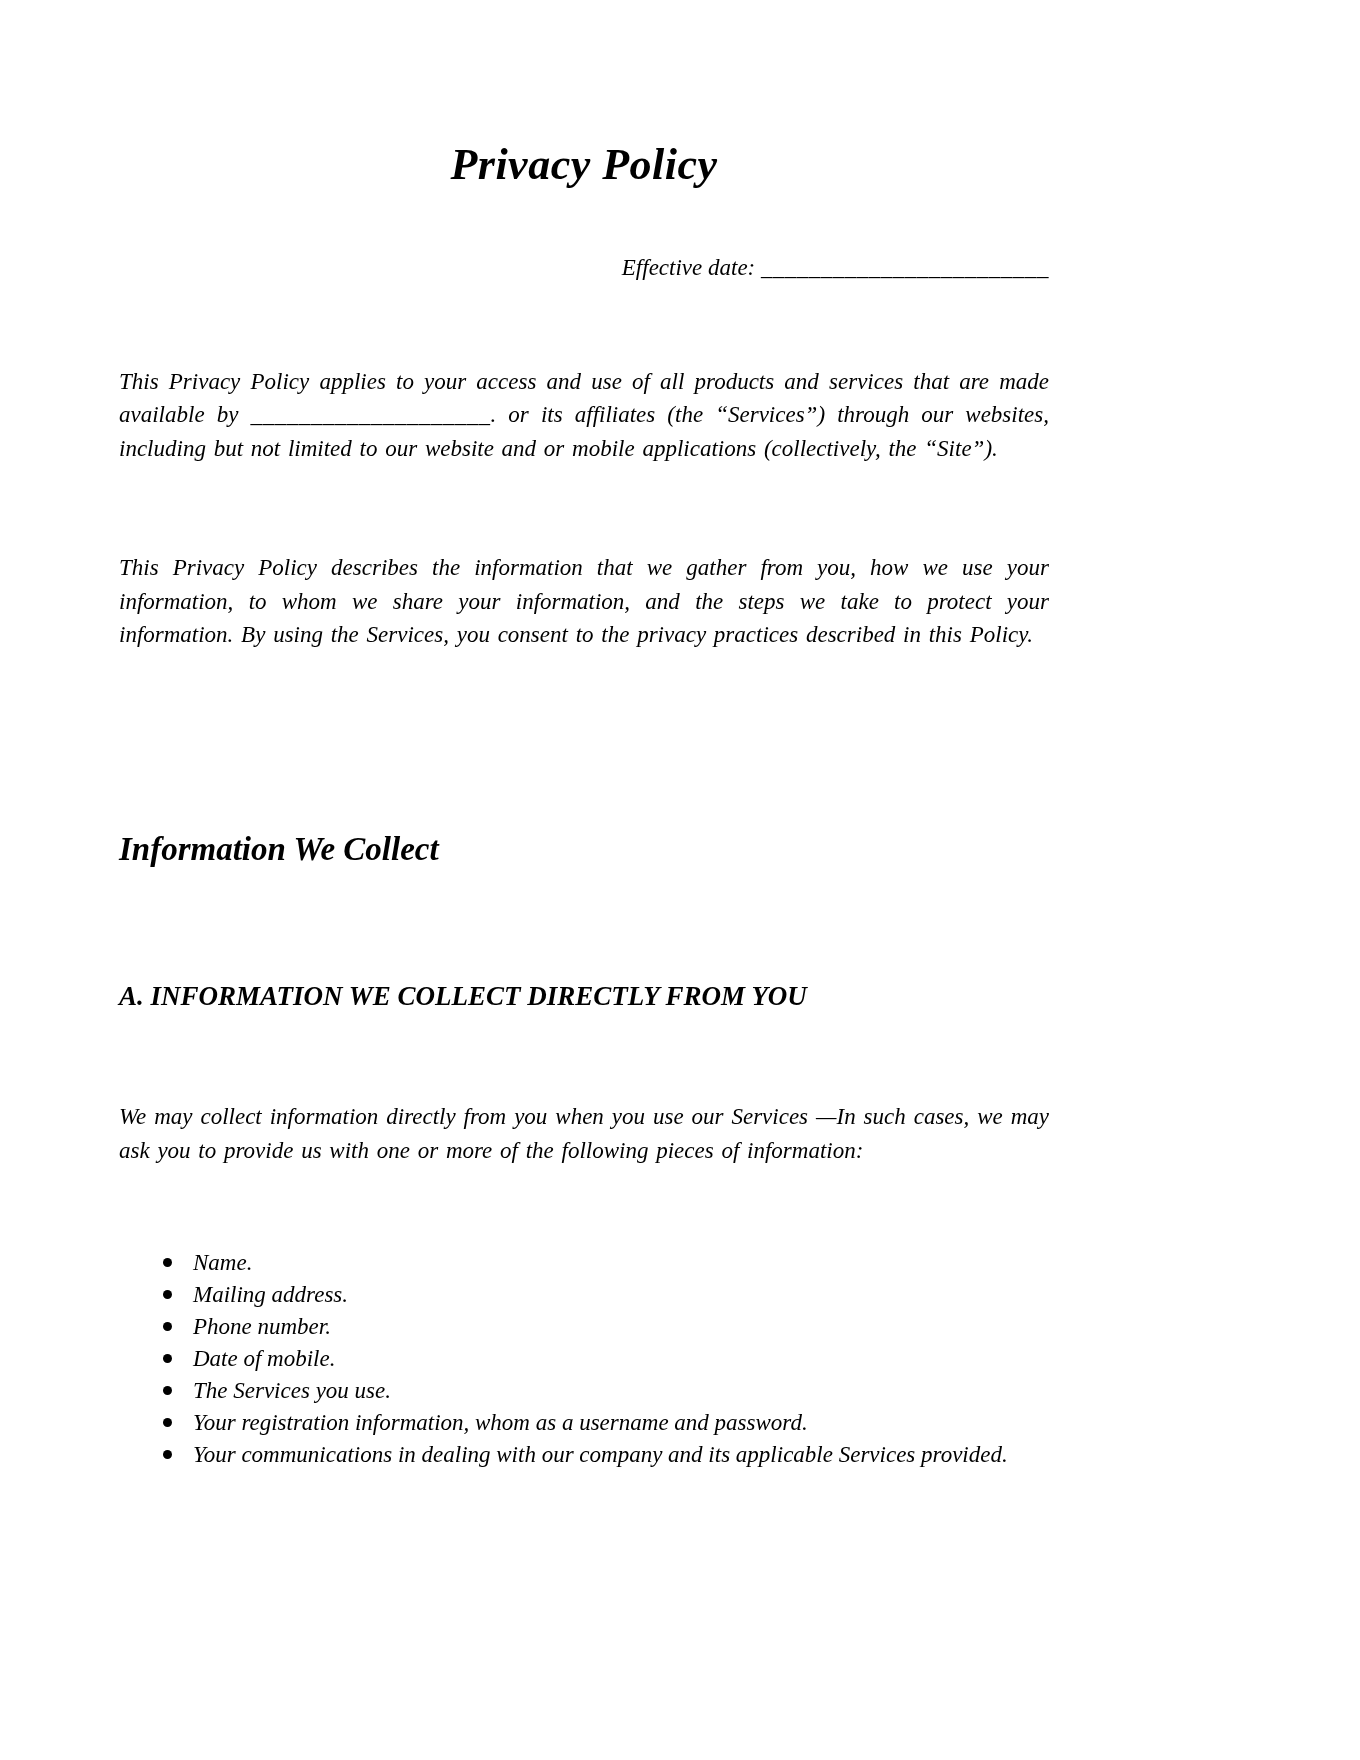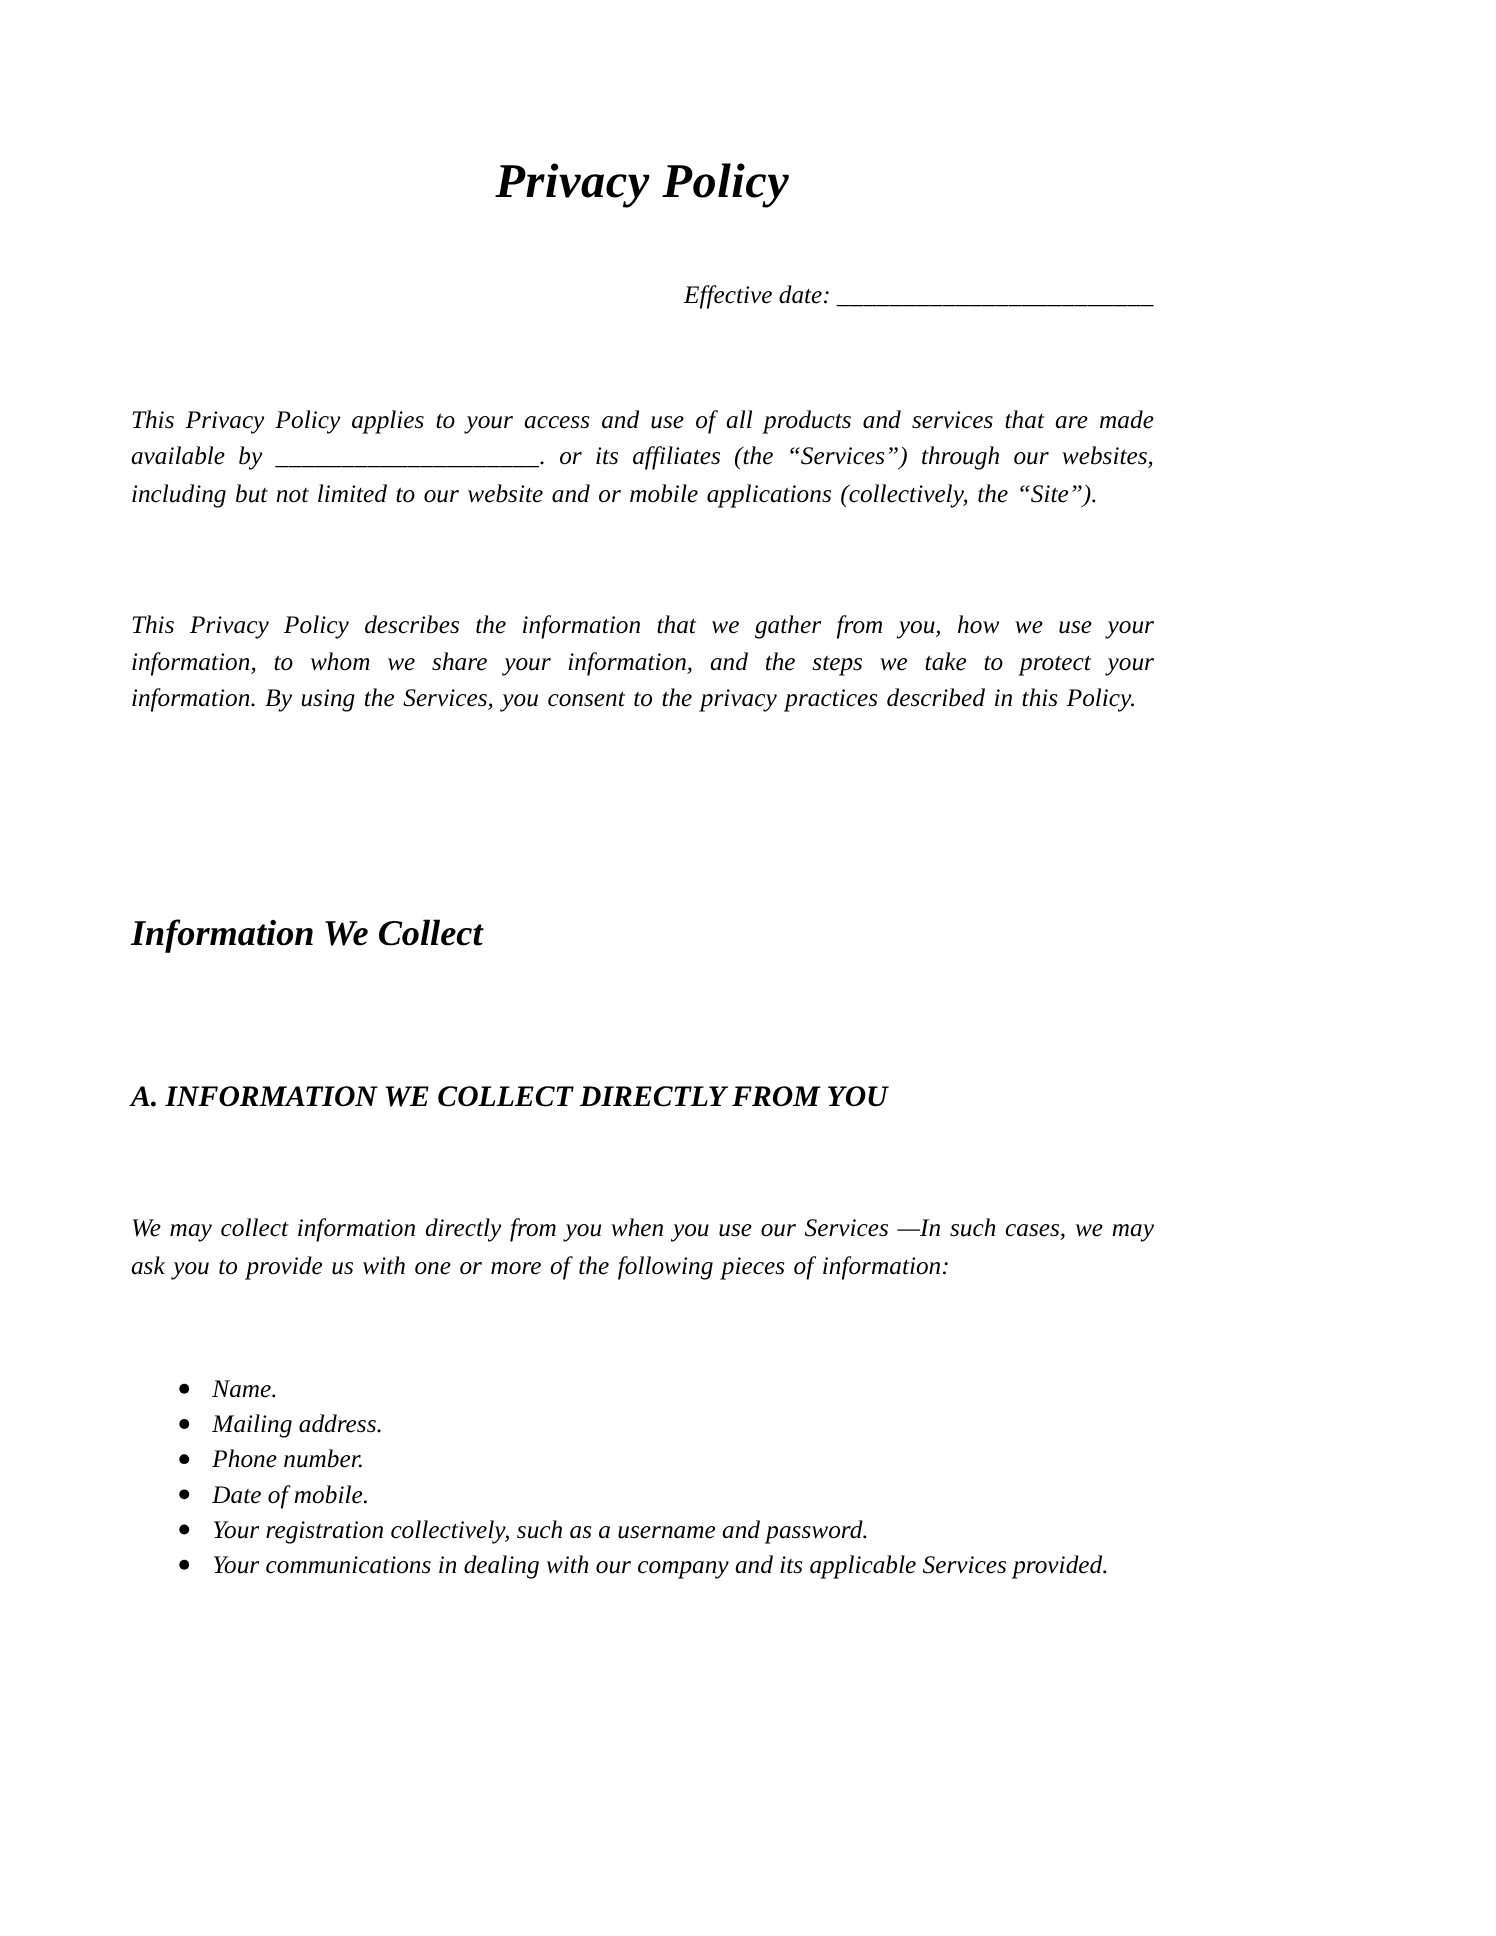--- a/index.html
+++ b/index.html
@@ -100,18 +100,19 @@
 
     <h3 class="h2-heading">A. INFORMATION WE COLLECT DIRECTLY FROM YOU</h3>
 
     <p class="para para3">We may collect information directly from you when you use our Services —In such cases, we may ask you to provide us with one or more of the following pieces of information:</p>
 
     <ul class="info-list">
       <li><span class="bullet"></span><span>Name.</span></li>
       <li><span class="bullet"></span><span>Mailing address.</span></li>
       <li><span class="bullet"></span><span>Phone number.</span></li>
       <li><span class="bullet"></span><span>Date of mobile.</span></li>
-      <li><span class="bullet"></span><span>Your registration collectively, such as a username and password.</span></li>
+      <li><span class="bullet"></span><span>The Services you use.</span></li>
+      <li><span class="bullet"></span><span>Your registration information, whom as a username and password.</span></li>
       <li><span class="bullet"></span><span>Your communications in dealing with our company and its applicable Services provided.</span></li>
     </ul>
 
   </div>
 </div>
 
 </body></html>

